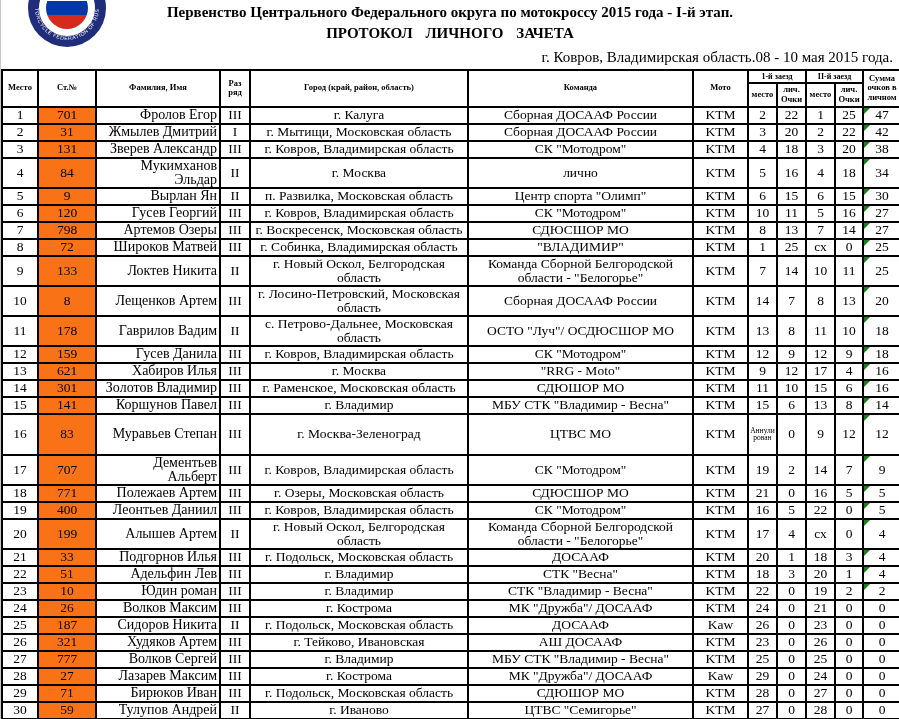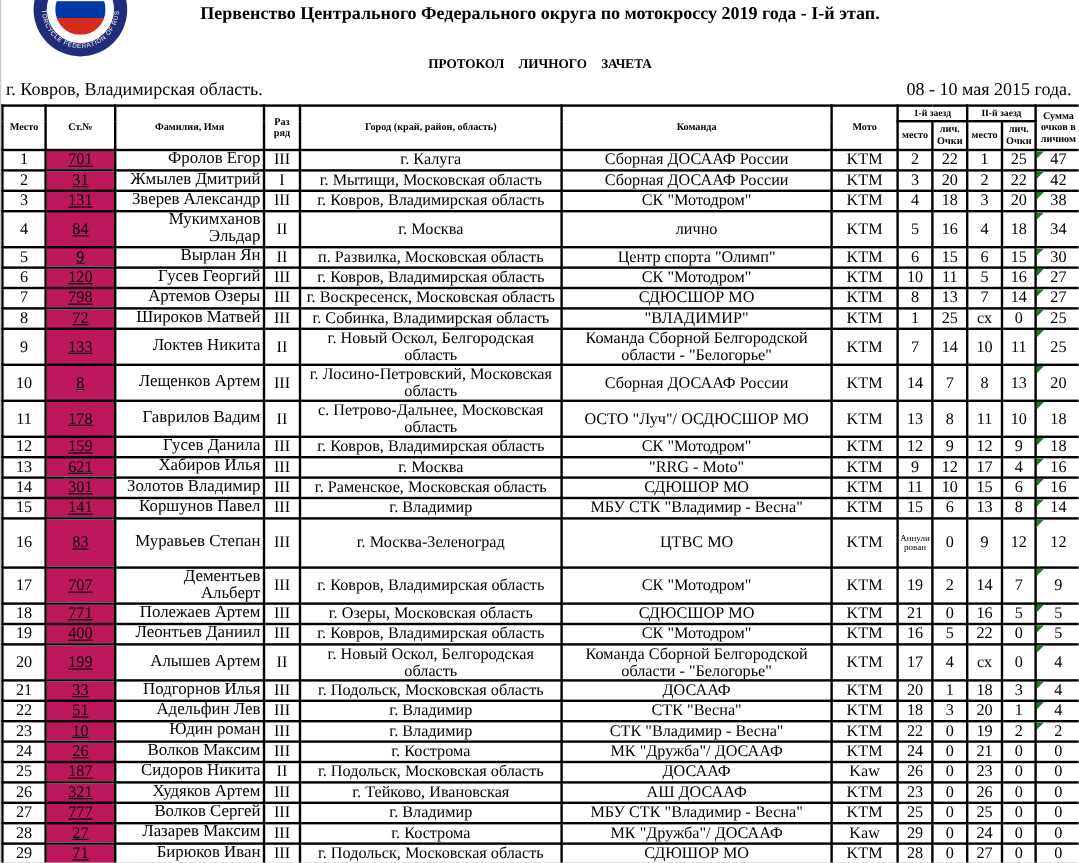--- a/index.html
+++ b/index.html
@@ -16,30 +16,30 @@
   
   .logo { position:absolute; top:-32px; left:26px; width:80px; height:80px; }
   
   .title {
     padding-top:4px;
     text-align:center;
     font-weight:bold;
     font-size:15px;
   }
   .subtitle {
-    margin-top:27px;
+    margin-top:4px;
     text-align:center;
     font-weight:bold;
-    font-size:11px;
+    font-size:15px;
     word-spacing:9px;
   }
   .loc-row {
     margin-top:7px;
     display:flex;
-    justify-content:space-between;
+    justify-content:flex-end;
     font-size:15px;
     padding:0 6px 0 4px;
   }
   .class-line {
     margin-top:3px;
     text-align:center;
     font-weight:bold;
     font-style:italic;
     font-size:15px;
   }
@@ -63,21 +63,21 @@
     line-height:1.15;
     padding:1px 1px;
   }
   .results thead .grp { font-size:8px; height:12px;margin-left:37px; }
   .results tbody td {
     font-size:13.5px;
     line-height:14px;
     height:17px;
     padding:0 2px;
   }
-  .results tbody td.stno  { background:#be185d;text-decoration:underline; }
+  .results tbody td.stno  { background:#f97316; }
   .results tbody td.name  { text-align:right; padding-left:4px; font-size:14px; }
   .results tbody td.xs    { font-size:7.5px; line-height:7.5px; word-break:break-all; padding:12px 1px; }
   .results tbody td.flagged { position:relative; }
   .tri {
     position:absolute; top:0; left:0;
     width:0; height:0;
     border-top:6px solid #1e7b1e;
     border-right:6px solid transparent;
   }
   
@@ -106,21 +106,21 @@
       <circle cx="40" cy="40" r="29" fill="none" stroke="#1f2d7a" stroke-width="2"></circle>
       <defs>
         <path id="ringPathBottom" d="M 8,40 A 32,32 0 0,0 72,40"></path>
       </defs>
       <text font-size="5.2" fill="#ffffff" font-family="Liberation Sans, sans-serif" letter-spacing="0.6">
         <textPath href="#ringPathBottom" startOffset="50%" text-anchor="middle">MOTORCYCLE FEDERATION OF RUSSIA</textPath>
       </text>
     </svg>
   </div>
 
-  <div class="title">Первенство Центрального Федерального округа по мотокроссу 2019 года - I-й этап.</div>
+  <div class="title">Первенство Центрального Федерального округа по мотокроссу 2015 года - I-й этап.</div>
   <div class="subtitle">ПРОТОКОЛ ЛИЧНОГО ЗАЧЕТА</div>
 
   <div class="loc-row">
     <span>г. Ковров, Владимирская область.</span>
     <span>08 - 10 мая 2015 года.</span>
   </div>
 
 
   <table class="results">
     <colgroup>

